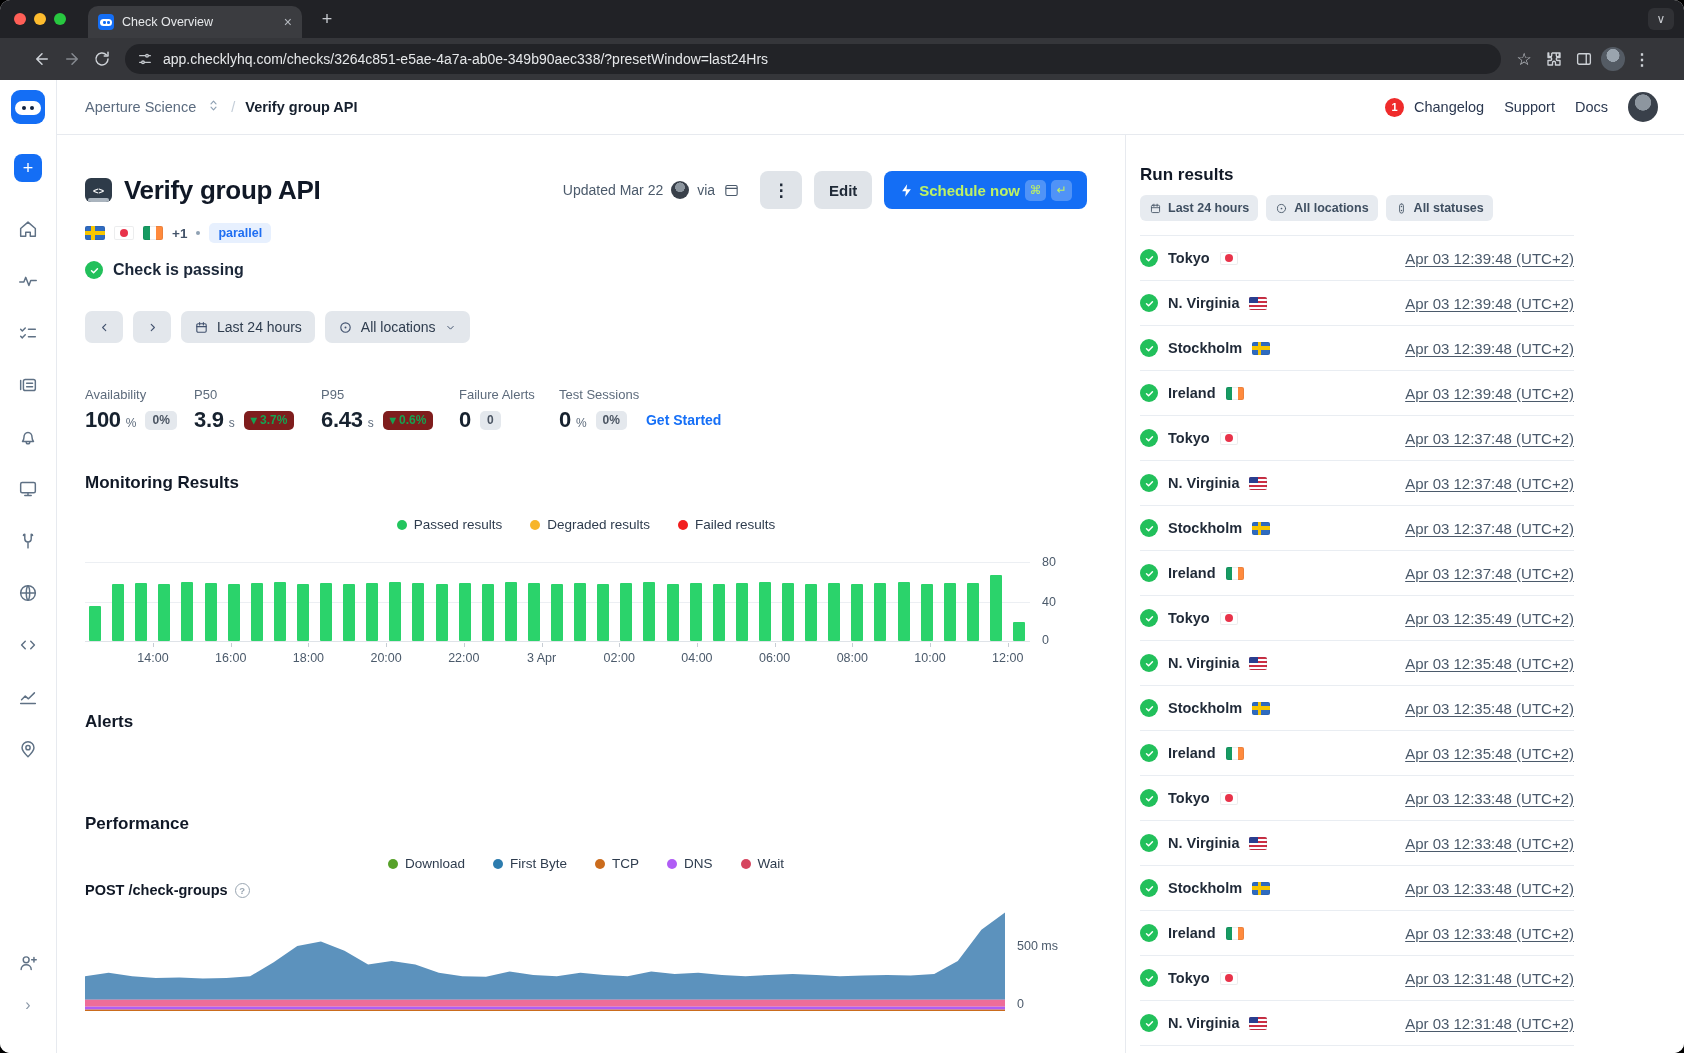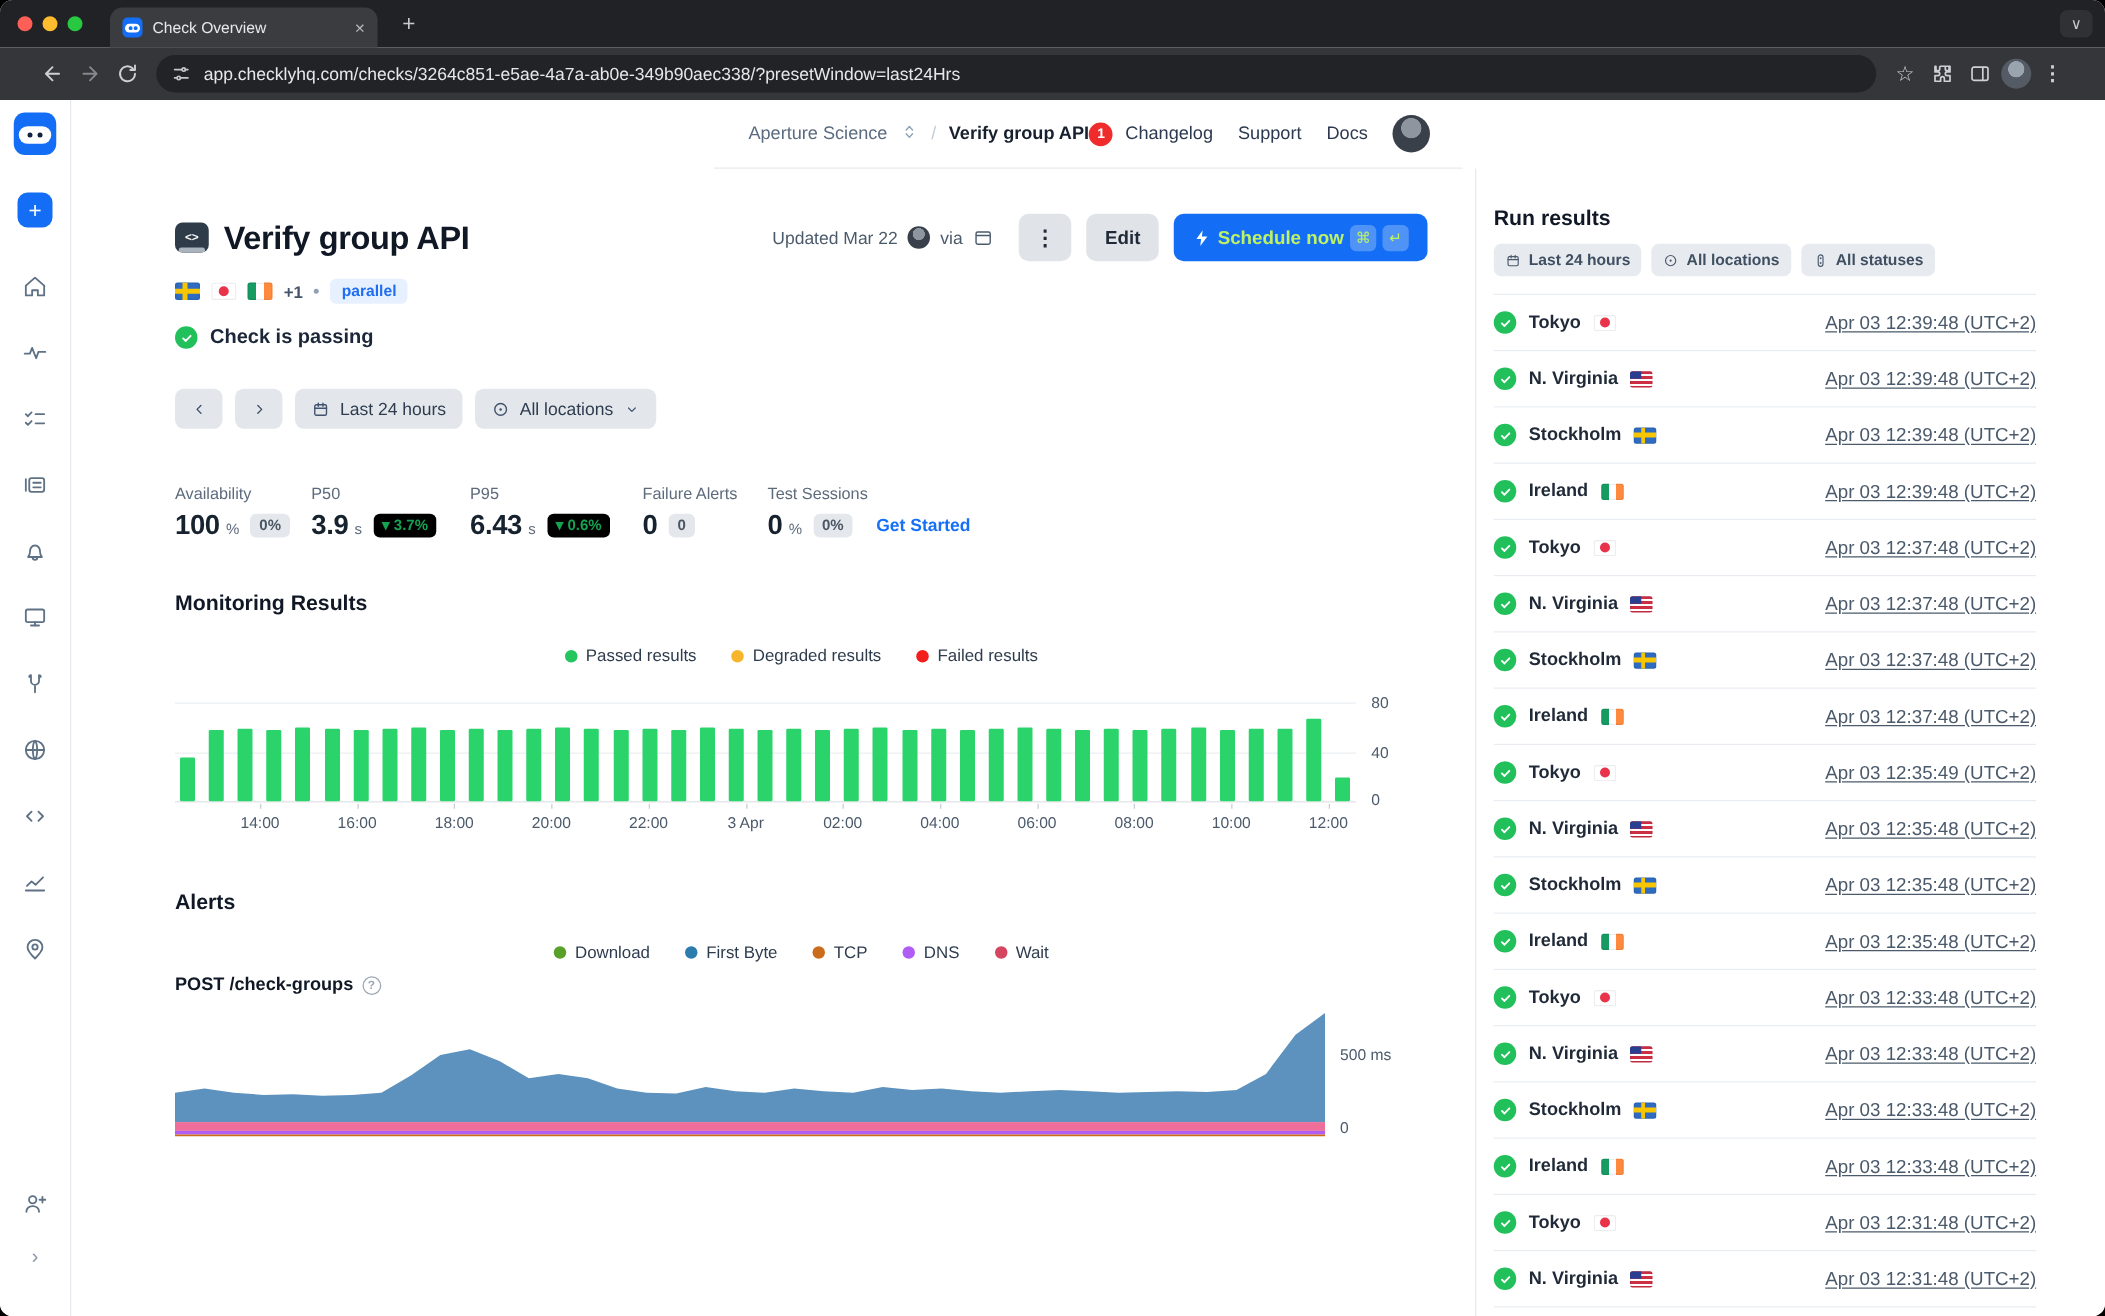--- a/index.html
+++ b/index.html
@@ -33,21 +33,21 @@
   .app{flex:1;display:flex;min-height:0;background:#fff;}
   .sidebar{width:56px;flex:none;border-right:1px solid #e7eaef;display:flex;flex-direction:column;align-items:center;position:relative;}
   .logo{width:34px;height:34px;border-radius:9px;background:#146ef5;margin-top:10px;position:relative;flex:none;}
   .logo::before{content:"";position:absolute;left:4px;top:11px;width:26px;height:14px;background:#fff;border-radius:8px;}
   .logo::after{content:"";position:absolute;left:11px;top:16px;width:4px;height:4px;border-radius:50%;background:#10223f;box-shadow:8px 0 0 #10223f;}
   .add-btn{width:28px;height:28px;border-radius:8px;background:#146ef5;color:#fff;font-size:18px;margin-top:30px;display:flex;align-items:center;justify-content:center;flex:none;}
   .side-icons{display:flex;flex-direction:column;gap:26px;margin-top:36px;align-items:center;}
   .side-icons svg,.side-bottom svg{width:22px;height:22px;stroke:#5f7185;fill:none;stroke-width:1.6;stroke-linecap:round;stroke-linejoin:round;}
   .side-bottom{position:absolute;top:872px;display:flex;flex-direction:column;gap:18px;align-items:center;}
 
-  .app-right{flex:1;display:flex;flex-direction:column;min-width:0;align-items:center;}
+  .app-right{flex:1;display:flex;flex-direction:column;min-width:0;}
   .app-header{height:54px;flex:none;border-bottom:1px solid #e7eaef;display:flex;align-items:center;justify-content:space-between;padding:0 26px 0 28px;}
   .crumb{display:flex;align-items:center;gap:10px;font-size:14.5px;}
   .crumb-org{color:#5b6b7f;font-weight:500;}
   .swap-icon svg{width:15px;height:15px;stroke:#8ea0b3;fill:none;stroke-width:1.8;stroke-linecap:round;stroke-linejoin:round;}
   .crumb-sep{color:#c3cdd8;}
   .crumb-page{color:#16202e;font-weight:700;}
   .header-right{display:flex;align-items:center;gap:20px;font-size:14.5px;color:#2b3850;font-weight:500;}
   .badge-red{width:19px;height:19px;border-radius:50%;background:#ef2b2b;color:#fff;font-size:11px;font-weight:700;display:flex;align-items:center;justify-content:center;margin-right:-10px;}
   .avatar{width:30px;height:30px;border-radius:50%;background:radial-gradient(circle at 50% 35%,#8d969f 0 32%,#39404a 34%);}
 
@@ -97,21 +97,21 @@
 
   .stats-row{margin-top:44px;display:flex;}
   .stat{flex:none;}
   .stat-0{width:109px}.stat-1{width:127px}.stat-2{width:138px}.stat-3{width:100px}
   .stat-label{font-size:13px;color:#5d6b7c;}
   .stat-value-row{margin-top:5px;display:flex;align-items:center;gap:5px;}
   .stat-num{font-size:22px;font-weight:700;color:#17222f;letter-spacing:-0.3px;}
   .stat-unit{font-size:12px;color:#5d6b7c;align-self:flex-end;margin-bottom:3px;}
   .sbadge{font-size:12px;padding:2.5px 7px;border-radius:5px;font-weight:600;margin-left:4px;}
   .sbadge.gray{background:#e4e8ed;color:#4b5563;}
-  .sbadge.green{background:#000000;color:#15a251;}
+  .sbadge.green{background:#7f1d1d;color:#15a251;}
   .get-started{color:#156ff7;font-weight:700;font-size:14px;margin-left:14px;}
 
   .section-h{font-size:17px;font-weight:700;color:#101826;}
   .mon-h{margin-top:40px;}
   .legend-row{display:flex;justify-content:center;gap:28px;margin-top:24px;}
   .legend-item{display:flex;align-items:center;gap:7px;font-size:13.5px;color:#2e3c4e;}
   .legend-dot{width:10px;height:10px;border-radius:50%;flex:none;}
 
   .chart-wrap{margin-top:30px;display:flex;}
   .bars-plot{position:relative;width:945px;height:80px;flex:none;}
@@ -506,20 +506,21 @@
               <div class="xtick-mark" style="left: 767.3px;"></div>
               <div class="xlabel" style="left: 767.3px;">08:00</div>
               <div class="xtick-mark" style="left: 845px;"></div>
               <div class="xlabel" style="left: 845px;">10:00</div>
               <div class="xtick-mark" style="left: 922.7px;"></div>
               <div class="xlabel" style="left: 922.7px;">12:00</div>
             </div>
 
           <h2 class="section-h alerts-h" style="margin:44px 0 0;">Alerts</h2>
 
+          <h2 class="section-h perf-h" style="margin:82px 0 0;">Performance</h2>
           <div class="legend-row perf-legend">
               <div class="legend-item">
                 <span class="legend-dot" style="background: rgb(87, 161, 42);"></span>
                 <span>Download</span>
               </div>
               <div class="legend-item">
                 <span class="legend-dot" style="background: rgb(45, 124, 174);"></span>
                 <span>First Byte</span>
               </div>
               <div class="legend-item">

